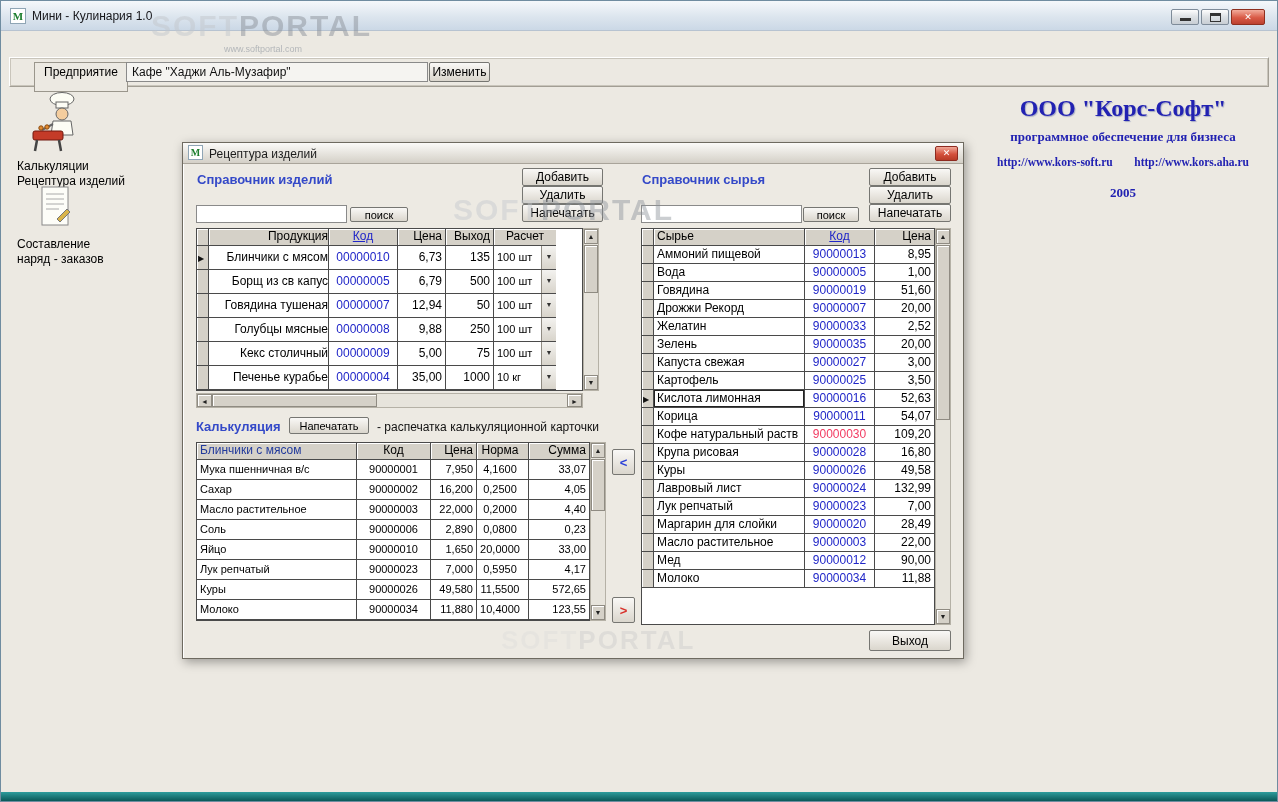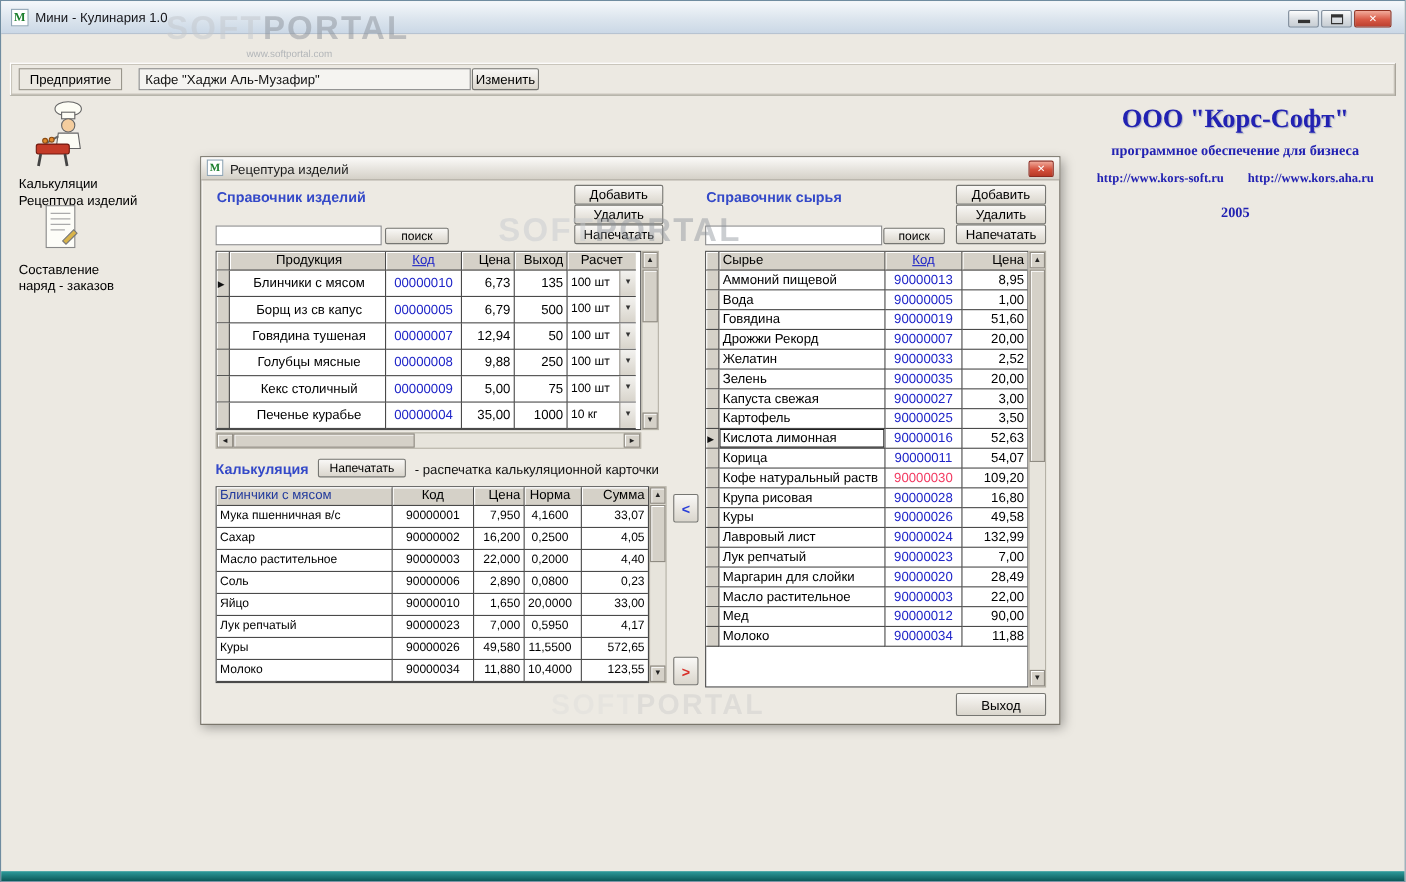--- a/index.html
+++ b/index.html
@@ -24,21 +24,21 @@
   .glyph-min { position:absolute; left:8px; bottom:3px; width:11px; height:3px; background:#333; }
   .glyph-max { position:absolute; left:8px; top:3px; width:11px; height:9px; border:1px solid #333; border-top-width:3px; }
 
   .menubar { position:absolute; left:0; top:31px; right:0; height:22px; display:flex; align-items:center;
              padding-left:10px; gap:2px; }
   .menu-item { padding:3px 9px; font-size:12px; color:#101010; }
 
   .toolbar { position:absolute; left:8px; right:8px; top:56px; height:30px;
              border:1px solid; border-color:#FFFFFF #A29E94 #A29E94 #FFFFFF;
              box-shadow:0 0 0 1px #C9C5BB inset; }
-  .tool-label { position:absolute; left:7px; top:4px; width:94px; height:20px; border:1px solid #9A968C;
+  .tool-label { position:absolute; left:24px; top:4px; width:94px; height:30px; border:1px solid #9A968C;
                 background:#ECE9E2; font-size:12px; line-height:18px; text-align:center; color:#000; }
   .ent-input { position:absolute; left:116px; top:4px; width:302px; height:20px; border:1px solid #8A8A8A;
                background:#F5F4F1; font:12px "Liberation Sans",sans-serif; padding:0 5px; color:#111; }
   .change-btn { position:absolute; left:419px; top:4px; width:61px; height:20px; }
 
   .btn { border:1px solid #767672; border-radius:2px;
          background:linear-gradient(#F9F8F6,#EAE7E1 50%,#DAD6CD);
          font:12px "Liberation Sans",sans-serif; color:#000; text-align:center; }
 
   
@@ -113,21 +113,21 @@
   .code { color:#2026C8; }
   .code.red { color:#F23B62; }
   .link { color:#2026C8 !important; text-decoration:underline; }
   .row.selected .c-name { box-shadow:inset 0 0 0 1px #222; background:#fff; }
 
   
   .pt { left:13px; top:85px; width:403px; height:163px; }
   .pt .grid { width:387px; height:163px; }
   .pt .thead .cell { height:17px; line-height:15px; }
   .pt .tbody .cell { height:24px; line-height:23px; }
-  .pt .c-name { width:142px; padding-left:3px; text-align:center; }
+  .pt .c-name { width:120px; padding-left:3px; text-align:right; }
   .pt .c-code { width:69px; text-align:center; }
   .pt .c-price { width:48px; text-align:right; padding-right:3px; }
   .pt .c-out { width:48px; text-align:right; padding-right:3px; }
   .pt .c-calc { width:62px; border-right:none; }
   .pt .tbody .c-calc { display:flex; align-items:stretch; padding-left:3px; font-size:11px; }
   .calc-val { flex:1; line-height:23px; }
   .dd-btn { flex:0 0 15px; border-left:1px solid #8F8B82; background:linear-gradient(#F3F2EF,#D8D4CB);
             font-size:7px; line-height:22px; text-align:center; color:#333; }
   .pt .vscroll { left:387px; height:163px; }
 

